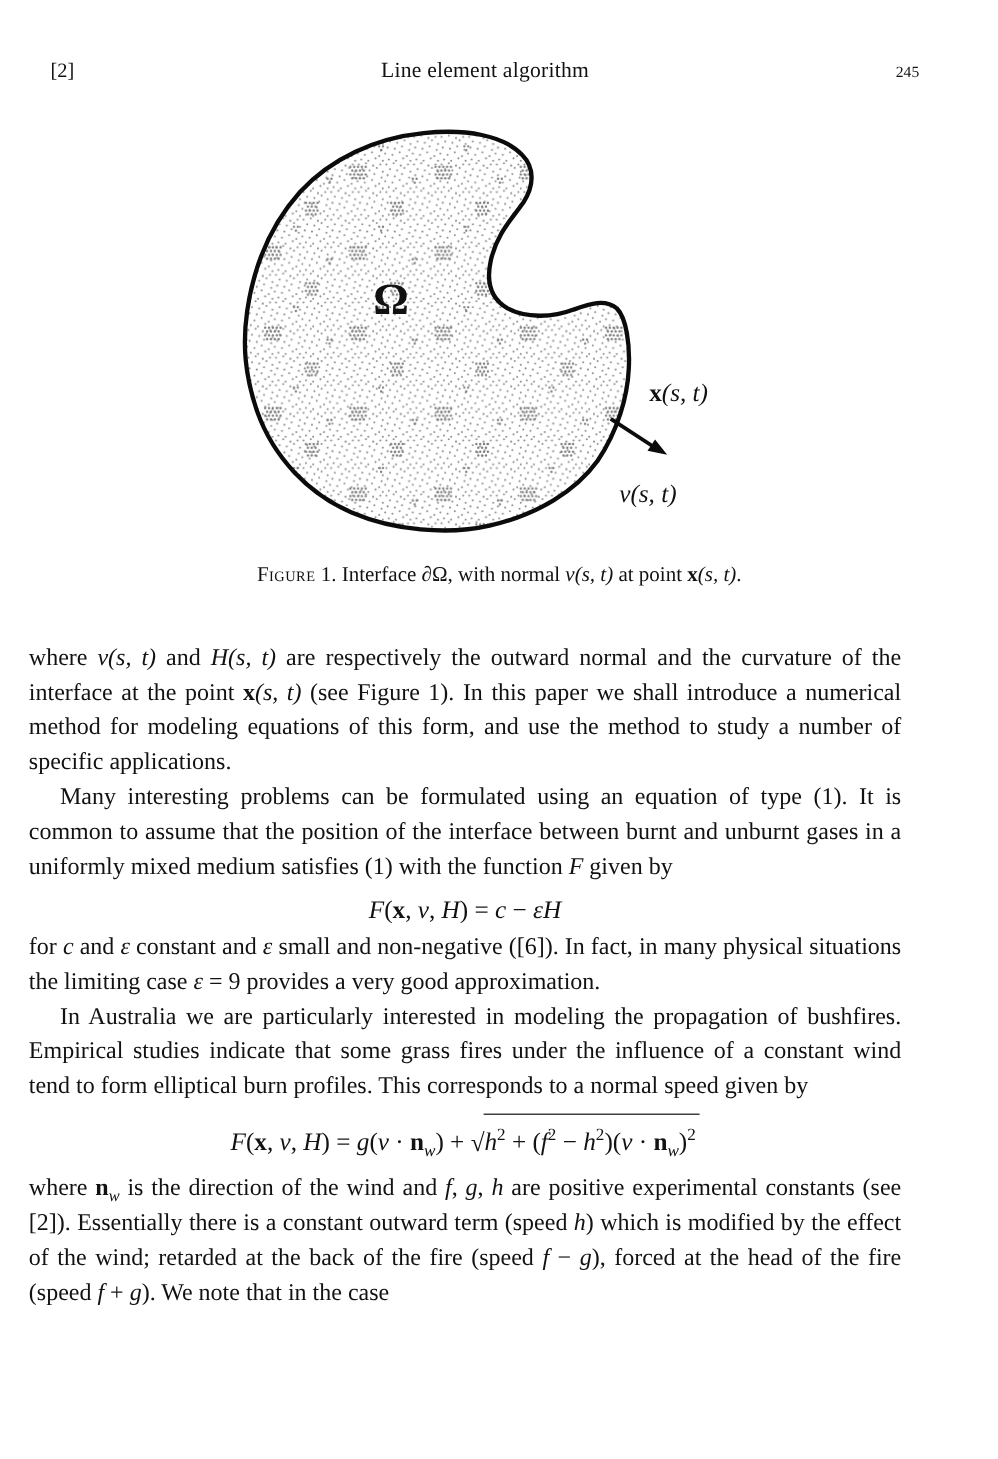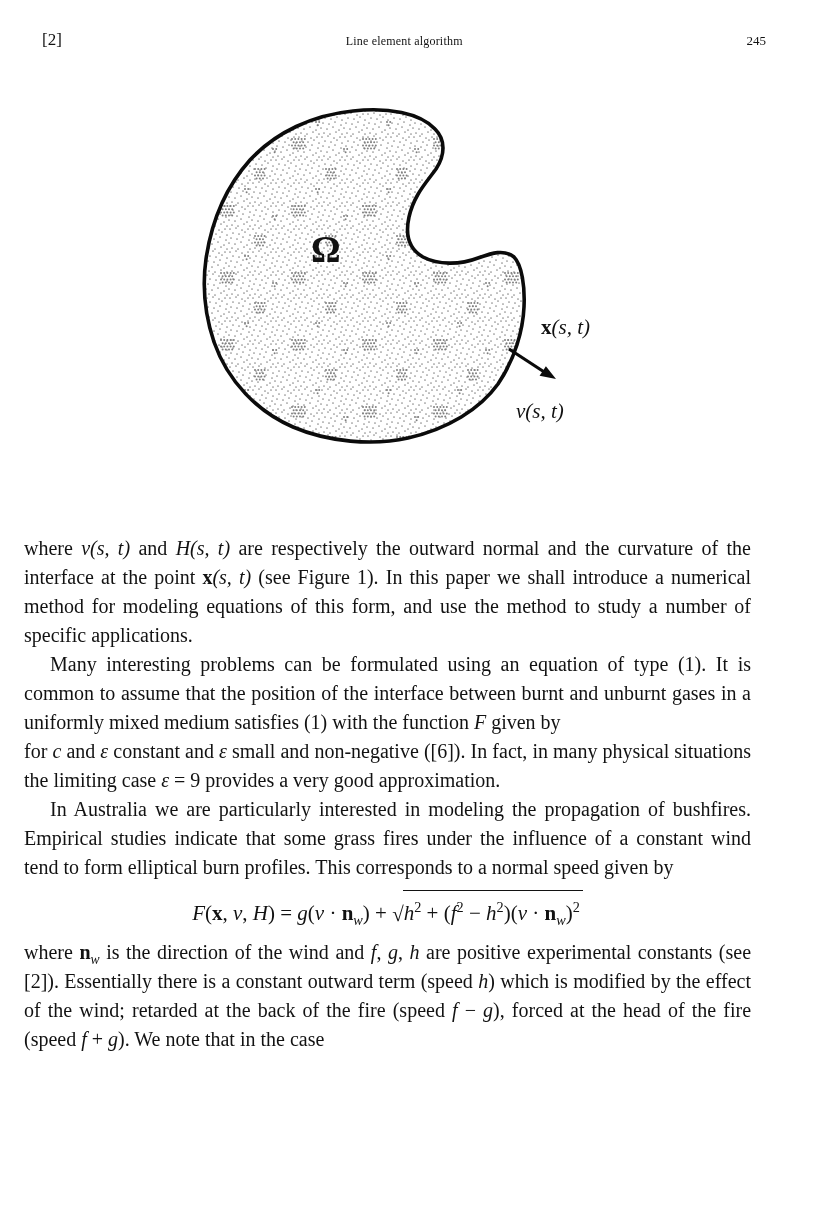--- a/index.html
+++ b/index.html
@@ -6,21 +6,21 @@
   .page{
     position:relative;width:832px;height:1216px;background:#ffffff;
     color:#121212;font-family:"Liberation Serif","DejaVu Serif",serif;
     overflow:hidden;
   }
   .header{
     position:absolute;top:30px;left:42px;width:724px;
     display:flex;justify-content:space-between;align-items:baseline;
     font-size:17px;
   }
-  .header .title{font-size:12px;letter-spacing:.2px;}
+  .header .title{font-size:18px;letter-spacing:.2px;margin-top:18px;}
   .header .pageno{font-size:13px;}
   .figure-svg{position:absolute;left:188px;top:100px;}
   .figure-svg text{font-family:"Liberation Serif","DejaVu Serif",serif;fill:#111;}
   .caption{
     position:absolute;top:468px;left:0;width:100%;
     text-align:center;font-size:17.5px;
   }
   .bodytext{
     position:absolute;top:534px;left:24px;width:727px;
     font-size:20px;line-height:29px;text-align:justify;
@@ -158,23 +158,25 @@
     <g>
       <line x1="511" y1="352" x2="547" y2="375.5" stroke="#0b0b0b" stroke-width="3.2"></line>
       <polygon points="558,382 541.6,378.7 547.9,369.2" fill="#0b0b0b"></polygon>
     </g>
 
     <text x="543" y="337" font-size="21"><tspan class="bd">x</tspan><tspan class="it">(s, t)</tspan></text>
 
     <text x="518" y="421" font-size="21" class="it">ν(s, t)</text>
   </svg>
 
+  <div class="caption"><span class="sc">Figure</span><span> 1. Interface ∂Ω, with normal </span><span class="it">ν(s, t)</span><span> at point </span><span class="bd">x</span><span class="it">(s, t)</span><span>.</span></div>
 
   <div class="bodytext">
     <p class="para"><span>where </span><span class="it">ν(s, t)</span><span> and </span><span class="it">H(s, t)</span><span> are respectively the outward normal and the curvature of the interface at the point </span><span class="bd">x</span><span class="it">(s, t)</span><span> (see Figure 1). In this paper we shall introduce a numerical method for modeling equations of this form, and use the method to study a number of specific applications.</span></p>
     <p class="para indent"><span>Many interesting problems can be formulated using an equation of type (1). It is common to assume that the position of the interface between burnt and unburnt gases in a uniformly mixed medium satisfies (1) with the function </span><span class="it">F</span><span> given by</span></p>
+    <div class="equation"><span class="it">F</span><span>(</span><span class="bd">x</span><span>, </span><span class="it">ν</span><span>, </span><span class="it">H</span><span>) = </span><span class="it">c</span><span> − </span><span class="it">ε</span><span class="it">H</span></div>
     <p class="para"><span>for </span><span class="it">c</span><span> and </span><span class="it">ε</span><span> constant and </span><span class="it">ε</span><span> small and non-negative ([6]). In fact, in many physical situations the limiting case </span><span class="it">ε</span><span> = 9 provides a very good approximation.</span></p>
     <p class="para indent"><span>In Australia we are particularly interested in modeling the propagation of bushfires. Empirical studies indicate that some grass fires under the influence of a constant wind tend to form elliptical burn profiles. This corresponds to a normal speed given by</span></p>
     <div class="equation tall"><span class="it">F</span><span>(</span><span class="bd">x</span><span>, </span><span class="it">ν</span><span>, </span><span class="it">H</span><span>) = </span><span class="it">g</span><span>(</span><span class="it">ν</span><span> · </span><span class="bd">n</span><span class="sub it">w</span><span>) + </span><span class="sqrt"><span class="rad">√</span><span class="radbody"><span class="it">h</span><span class="sup">2</span><span> + (</span><span class="it">f</span><span class="sup">2</span><span> − </span><span class="it">h</span><span class="sup">2</span><span>)(</span><span class="it">ν</span><span> · </span><span class="bd">n</span><span class="sub it">w</span><span>)</span><span class="sup">2</span></span></span></div>
     <p class="para"><span>where </span><span class="bd">n</span><span class="sub it">w</span><span> is the direction of the wind and </span><span class="it">f</span><span>, </span><span class="it">g</span><span>, </span><span class="it">h</span><span> are positive experimental constants (see [2]). Essentially there is a constant outward term (speed </span><span class="it">h</span><span>) which is modified by the effect of the wind; retarded at the back of the fire (speed </span><span class="it">f</span><span> − </span><span class="it">g</span><span>), forced at the head of the fire (speed </span><span class="it">f</span><span> + </span><span class="it">g</span><span>). We note that in the case</span></p>
   </div>
 
 </div>
 
 </body></html>

